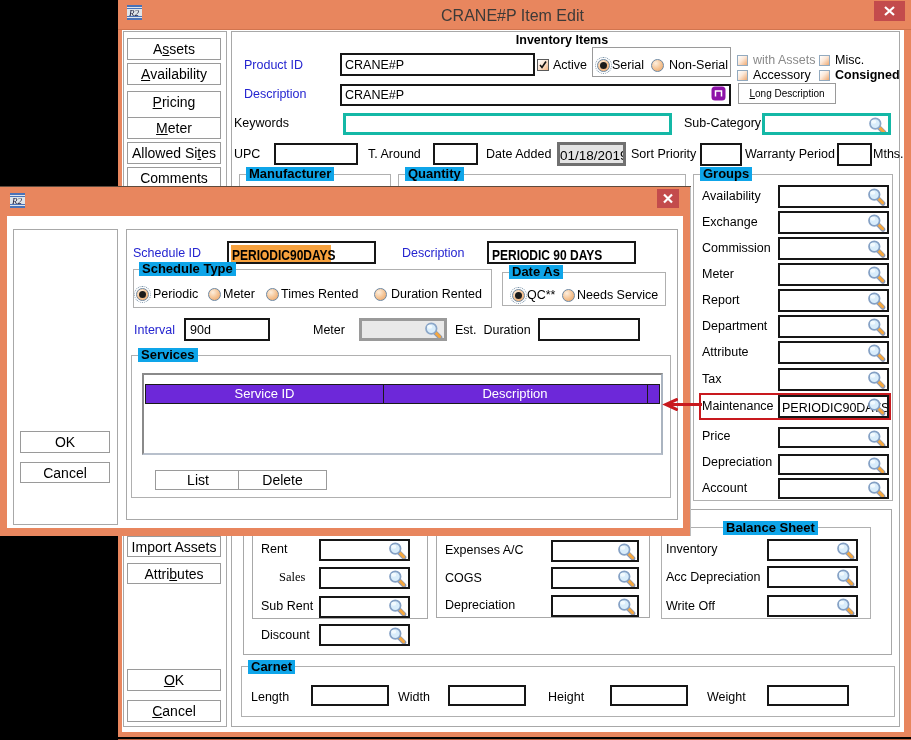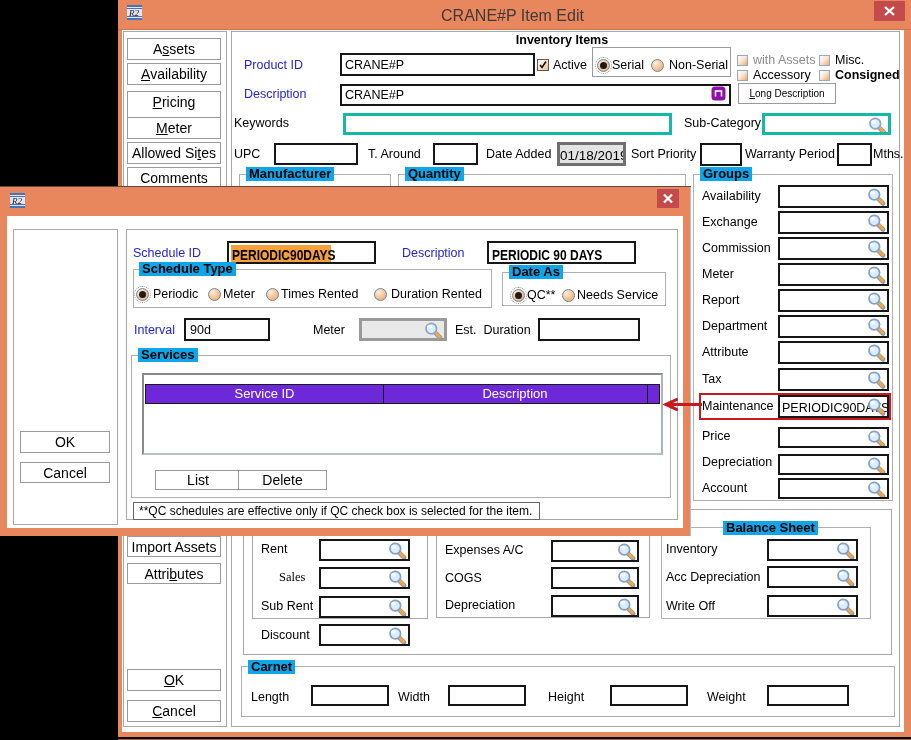--- a/index.html
+++ b/index.html
@@ -418,20 +418,19 @@
 <div class="gb" style="left:131px;top:355px;width:540px;height:143px;"></div>
 <div class="gbt" style="left:138px;top:348px;">Services</div>
 <div class="abs" style="left:142px;top:373px;width:521px;height:82px;background:#fff;border:2px solid #8a8a8a;border-right-color:#aab4c0;border-bottom-color:#b8c0cc;box-sizing:border-box;">
 <div style="position:absolute;left:1px;top:1px;right:1px;height:20px;background:#6d28d9;border:1px solid #1a1a1a;box-sizing:border-box;margin-top:8px;">
  <div style="position:absolute;left:0;top:0;width:237px;height:18px;border-right:1px solid #1a1a1a;color:#fff;font-size:13px;text-align:center;line-height:18px;">Service ID</div>
  <div style="position:absolute;left:237px;top:0;width:264px;height:18px;border-right:1px solid #1a1a1a;color:#fff;font-size:13px;text-align:center;line-height:18px;">Description</div>
 </div>
     </div>
 <div class="btn" style="left:155px;top:470px;width:86px;height:20px;line-height:19px;">List</div>
 <div class="btn" style="left:238px;top:470px;width:89px;height:20px;line-height:19px;">Delete</div>
-<div class="abs" style="left:133px;top:502px;width:407px;height:18px;border:1px solid #666;box-sizing:border-box;background:#fff;font-size:12px;line-height:16px;padding-left:5px;white-space:nowrap;">**QC schedules are effective only if QC check box is selected for the item.</div>
 
 <div class="abs" style="left:699px;top:393px;width:192px;height:27px;border:2.5px solid #c8191e;box-sizing:border-box;"></div>
 <svg class="abs" style="left:661px;top:396px;" width="41" height="18">
  <line x1="6" y1="8.5" x2="41" y2="8.5" stroke="#c8191e" stroke-width="3"></line>
  <path d="M15.5 3.6 L5 8.5 L15.5 13.4" fill="none" stroke="#c8191e" stroke-width="3.2" stroke-linecap="round"></path>
 </svg>
 </div>
 
 </body></html>

